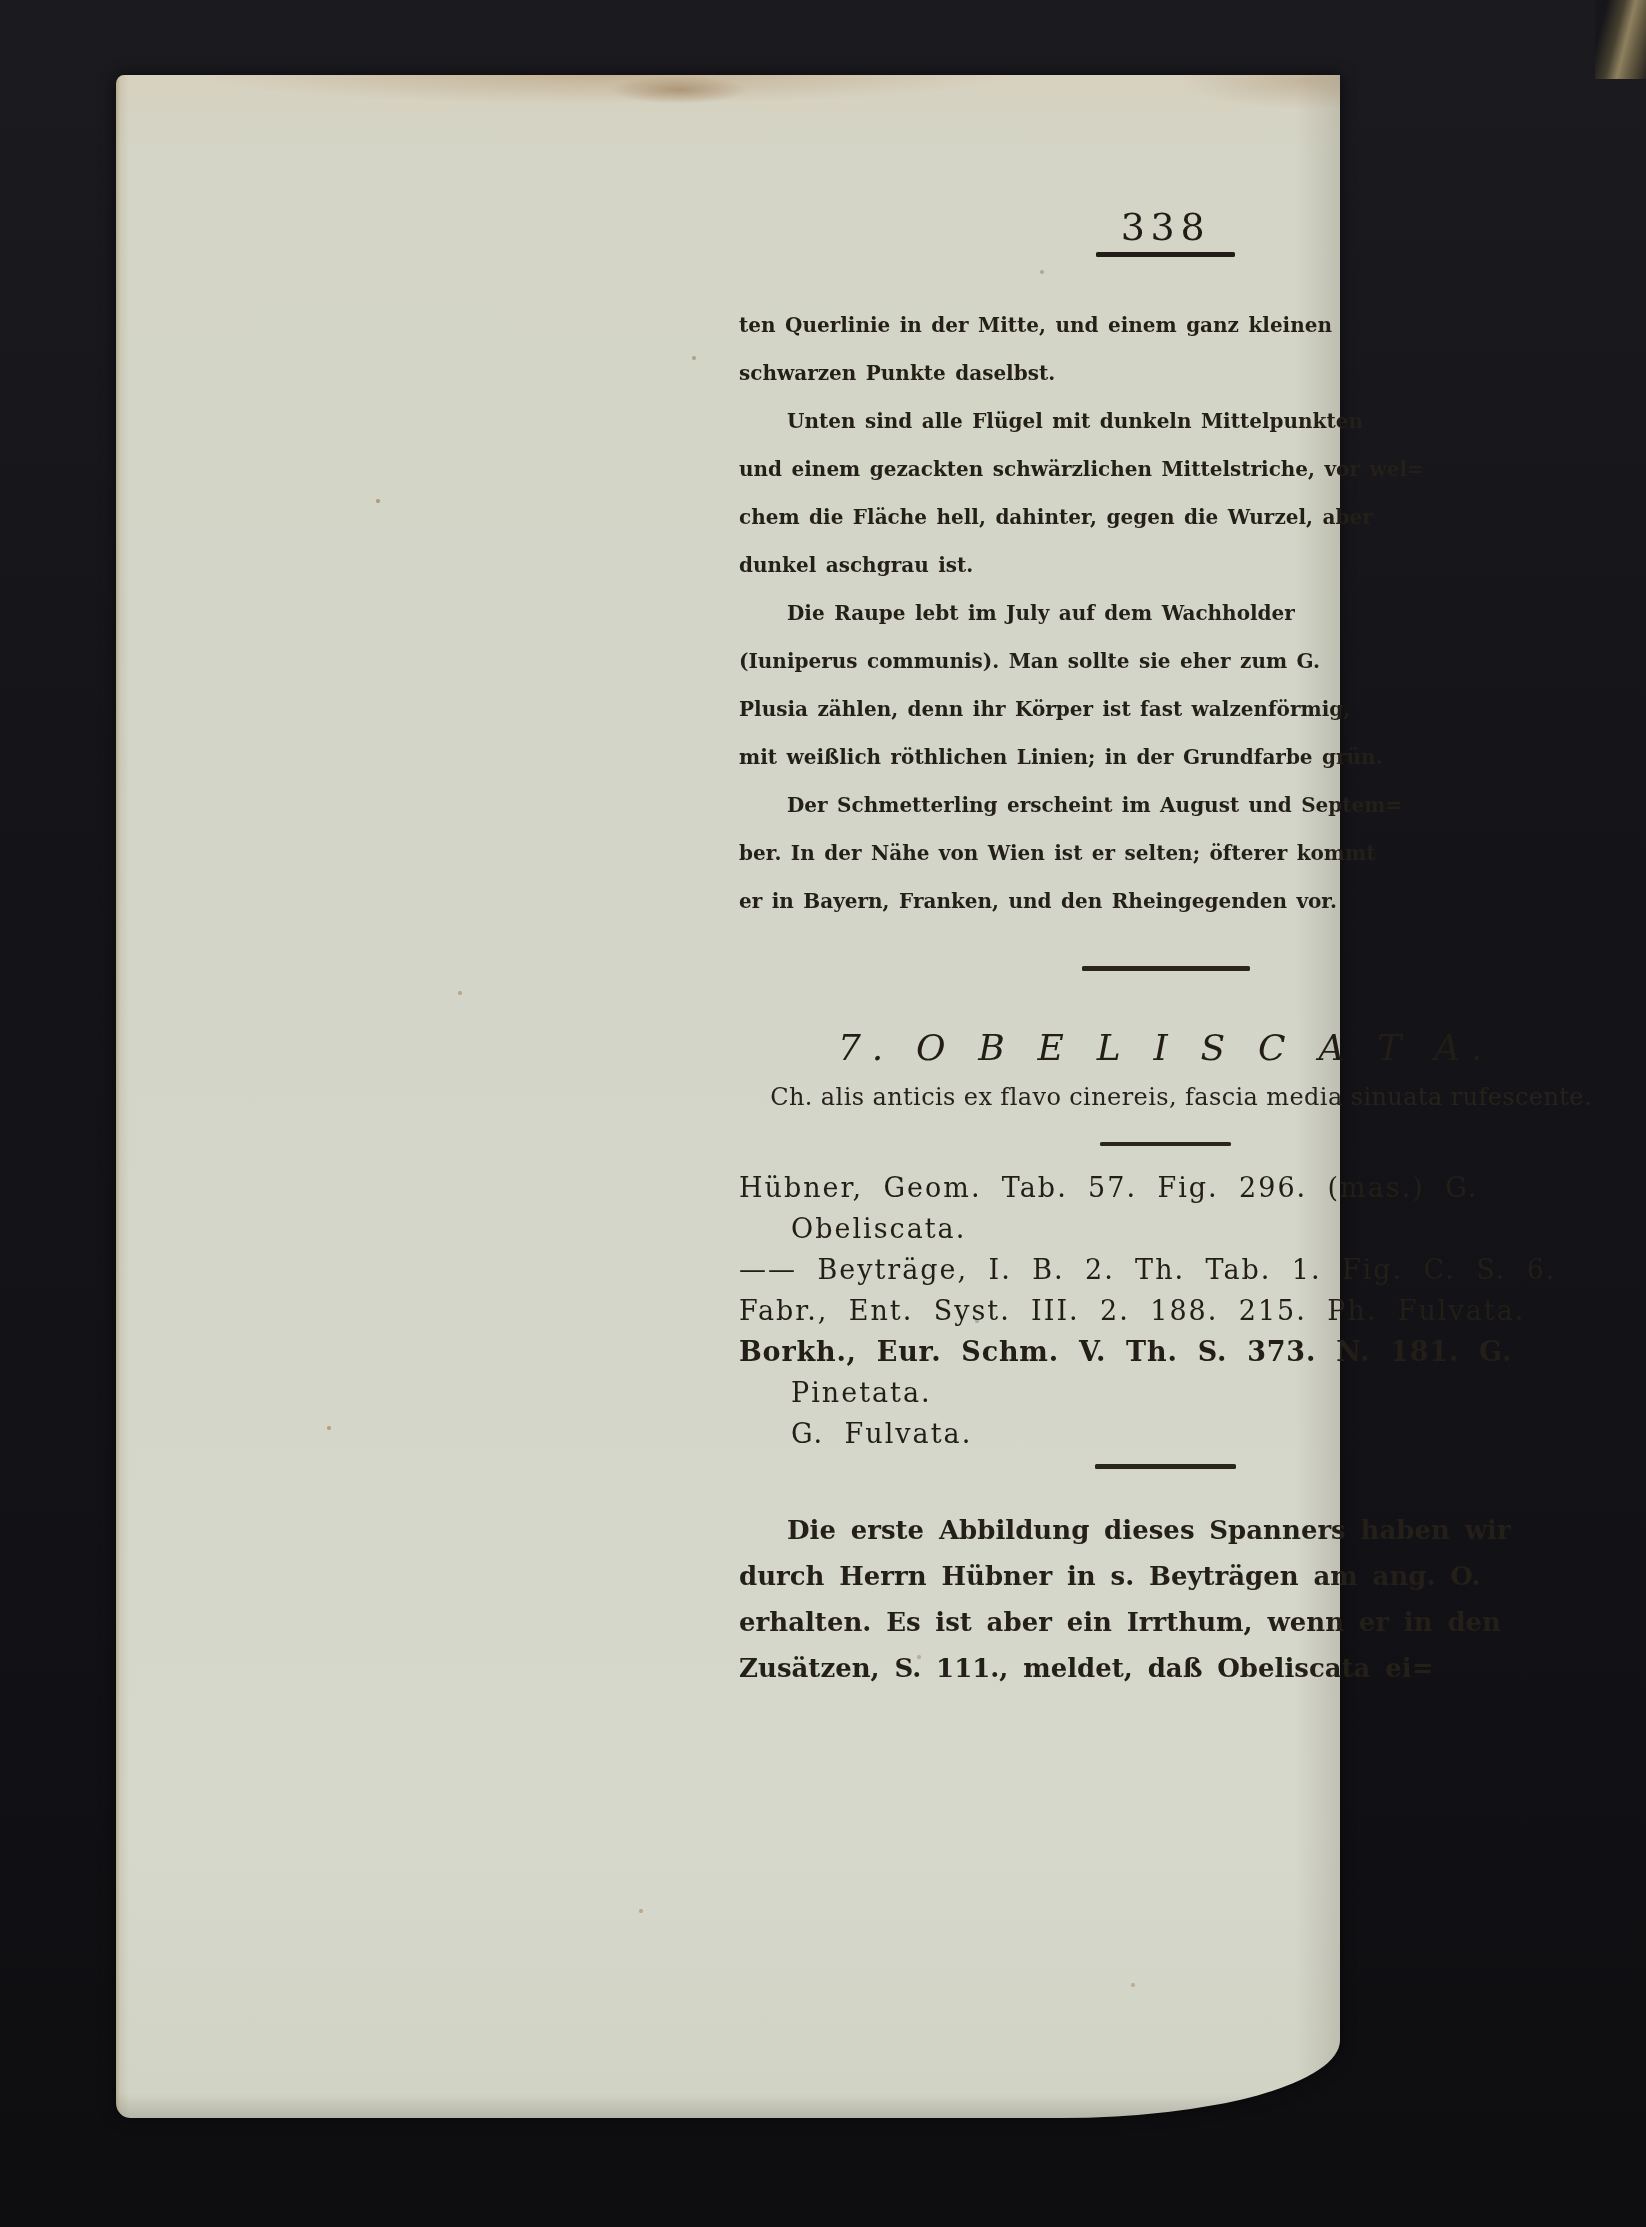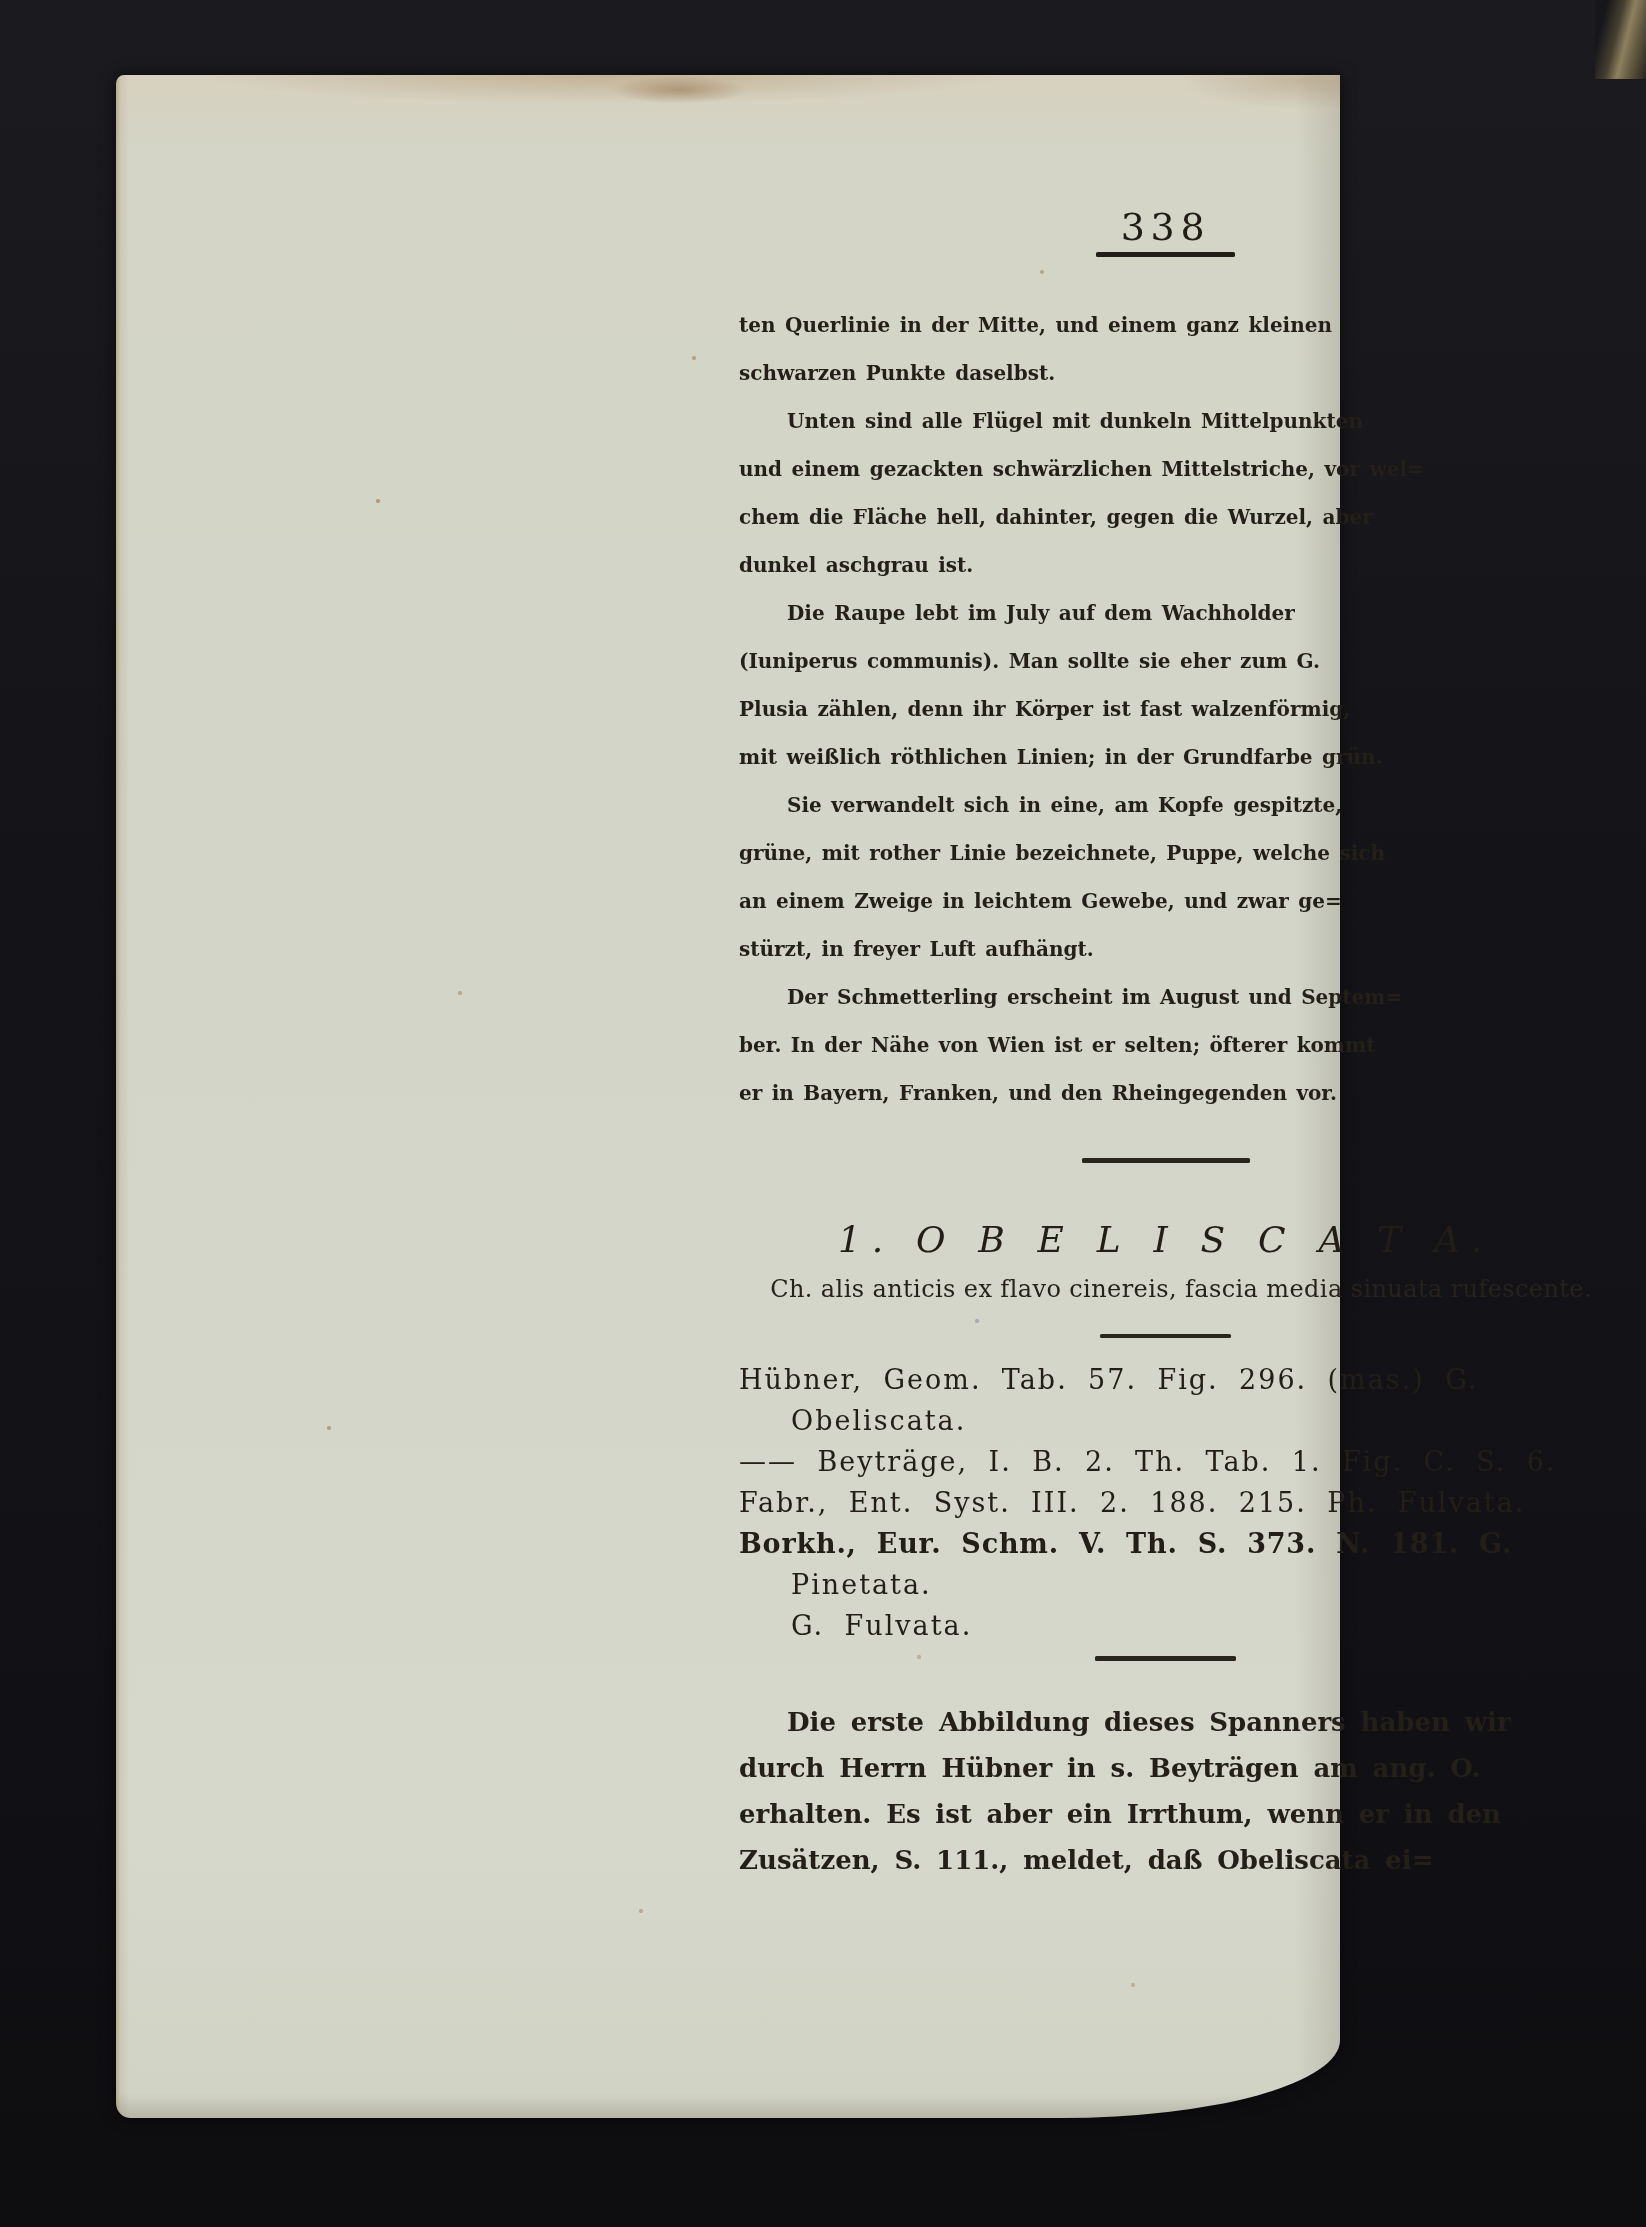--- a/index.html
+++ b/index.html
@@ -83,32 +83,28 @@
         <div class="para">ten Querlinie in der Mitte, und einem ganz kleinen
 schwarzen Punkte daselbst.</div>
         <div class="para indent">Unten sind alle Flügel mit dunkeln Mittelpunkten
 und einem gezackten schwärzlichen Mittelstriche, vor wel=
 chem die Fläche hell, dahinter, gegen die Wurzel, aber
 dunkel aschgrau ist.</div>
         <div class="para indent">Die Raupe lebt im July auf dem Wachholder
 (Iuniperus communis).  Man sollte sie eher zum G.
 Plusia zählen, denn ihr Körper ist fast walzenförmig,
 mit weißlich röthlichen Linien; in der Grundfarbe grün.</div>
-        <div class="para indent">Sie verwandelt sich in eine, am Kopfe gespitzte,
-grüne, mit rother Linie bezeichnete, Puppe, welche sich
-an einem Zweige in leichtem Gewebe, und zwar ge=
-stürzt, in freyer Luft aufhängt.</div>
         <div class="para indent">Der Schmetterling erscheint im August und Septem=
 ber. In der Nähe von Wien ist er selten; öfterer kommt
 er in Bayern, Franken, und den Rheingegenden vor.</div>
       </div>
 
       <div class="divider d1"></div>
 
-      <h2 class="heading">1.  O B E L I S C A T A.</h2>
+      <h2 class="heading">7.  O B E L I S C A T A.</h2>
       <div class="diagnosis">Ch. alis anticis ex flavo cinereis,  fascia media sinuata rufescente.</div>
 
       <div class="divider d2"></div>
 
       <div class="refs">
         <div class="ref">Hübner, Geom. Tab. 57. Fig. 296. (mas.) G.</div>
         <div class="ref cont">Obeliscata.</div>
         <div class="ref">—— Beyträge, I. B. 2. Th. Tab. 1. Fig. C. S. 6.</div>
         <div class="ref">Fabr., Ent. Syst. III. 2. 188. 215. Ph. Fulvata.</div>
         <div class="ref fraktur">Borkh., Eur. Schm. V. Th. S. 373. N. 181. G.</div>

